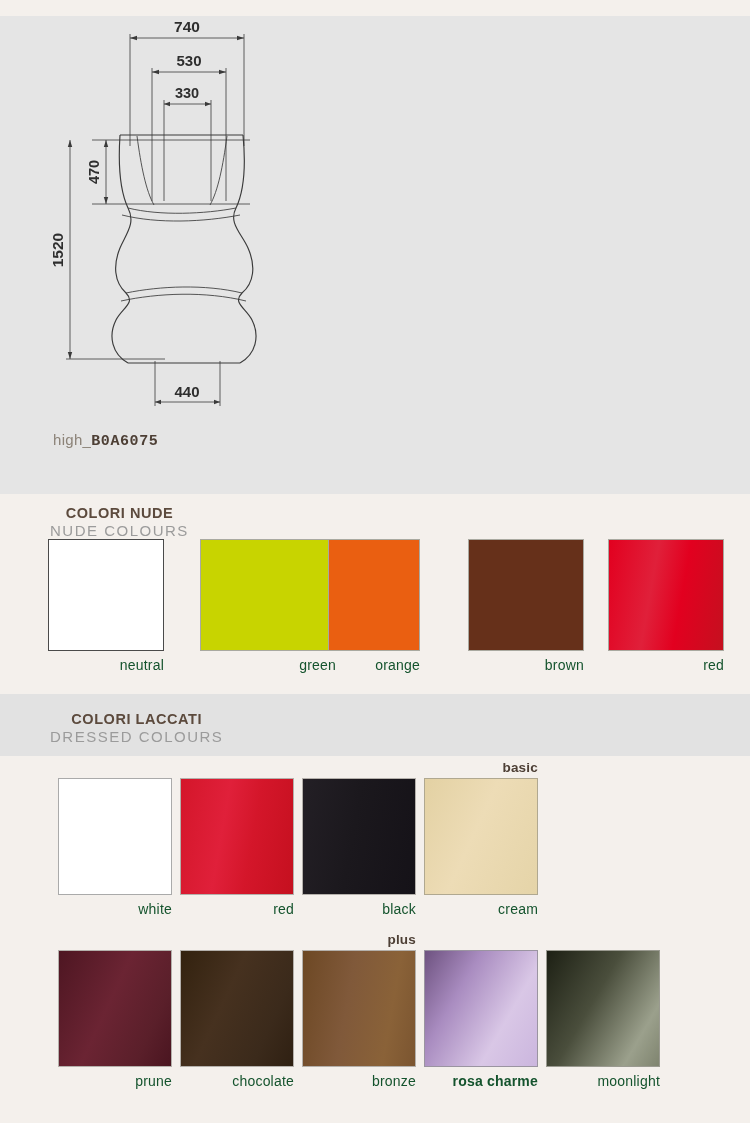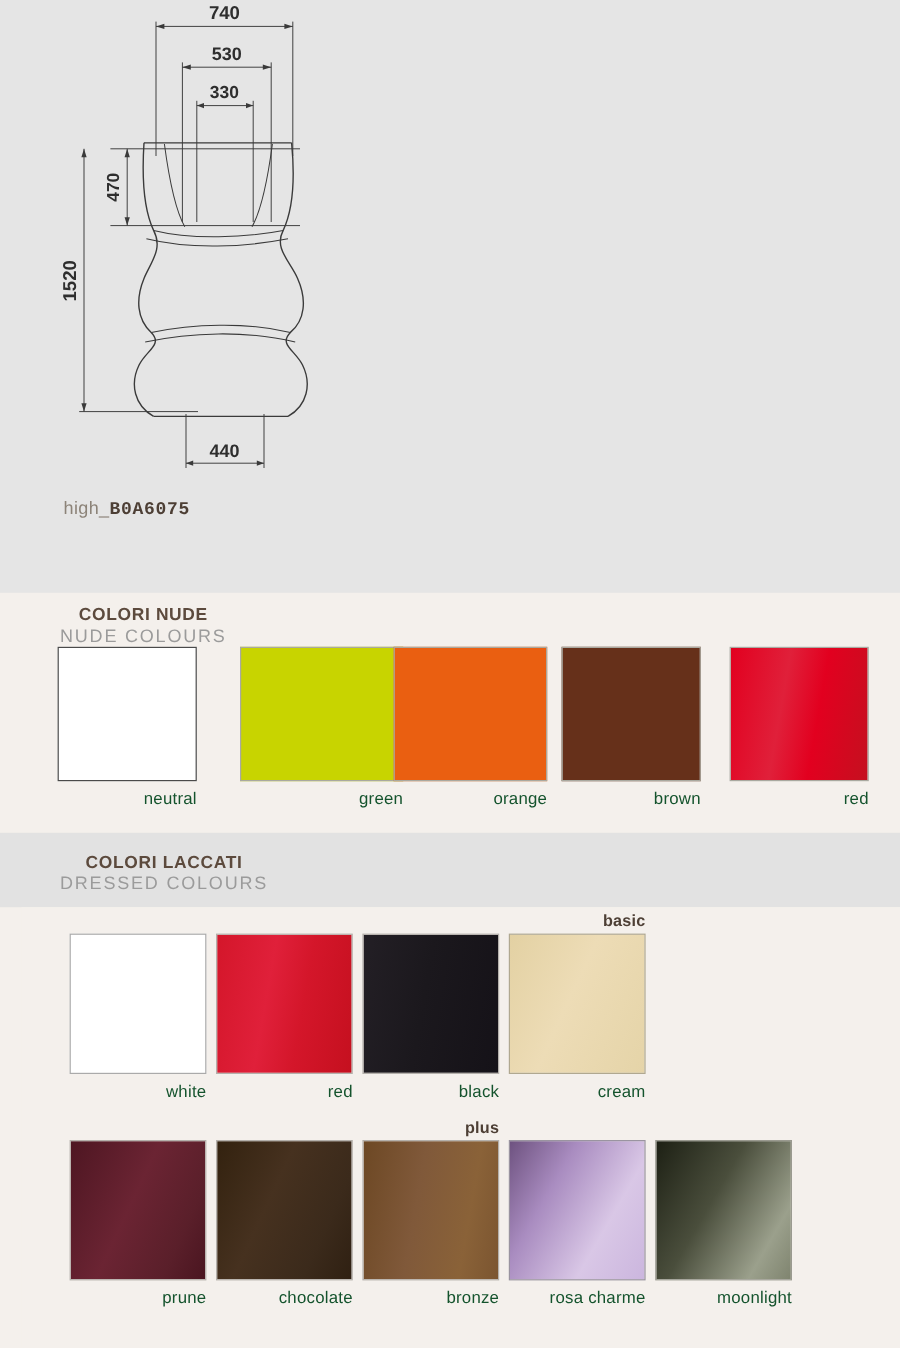--- a/index.html
+++ b/index.html
@@ -5,21 +5,21 @@
   html,body{margin:0;padding:0;}
   body{
     width:750px;height:1123px;
     background:#f4f0ec;
     font-family:"Liberation Sans",sans-serif;
     overflow:hidden;
     position:relative;
   }
   
   #drawing-section{
-    position:absolute;left:0;top:0;width:750px;height:553px;
+    position:absolute;left:0;top:16px;width:750px;height:553px;
     background:#e5e5e5;
   }
   #drawing-svg{position:absolute;left:0;top:0;}
   #product-code{
     position:absolute;left:53px;top:415px;
     font-size:15px;letter-spacing:.3px;
     color:#8c8378;
   }
   #product-code b{color:#4d3f35;font-weight:bold;letter-spacing:.6px;font-family:Liberation Mono, monospace;}
 
@@ -178,21 +178,21 @@
   </div>
   <div id="nude-swatches" class="swatch-row">
       <div class="swatch" style="left: 48px; top: 0px; width: 116px;">
         <div class="chip" style="height: 112px; border: 1px solid rgb(74, 74, 74); background: rgb(255, 255, 255);"></div>
         <div class="name">neutral</div>
       </div>
       <div class="swatch" style="left: 200px; top: 0px; width: 136px;">
         <div class="chip" style="height: 112px; border: 1px solid rgb(169, 169, 160); background: rgb(200, 212, 0);"></div>
         <div class="name">green</div>
       </div>
-      <div class="swatch" style="left: 328px; top: 0px; width: 128px;">
+      <div class="swatch" style="left: 328px; top: 0px; width: 92px;">
         <div class="chip" style="height: 112px; border: 1px solid rgb(169, 169, 160); background: rgb(234, 95, 17);"></div>
         <div class="name">orange</div>
       </div>
       <div class="swatch" style="left: 468px; top: 0px; width: 116px;">
         <div class="chip" style="height: 112px; border: 1px solid rgb(169, 169, 160); background: rgb(102, 48, 26);"></div>
         <div class="name">brown</div>
       </div>
       <div class="swatch" style="left: 608px; top: 0px; width: 116px;">
         <div class="chip" style="height: 112px; border: 1px solid rgb(169, 169, 160); background: linear-gradient(100deg, rgb(226, 0, 31) 0%, rgb(224, 32, 58) 38%, rgb(226, 0, 31) 62%, rgb(197, 16, 31) 100%);"></div>
         <div class="name">red</div>
@@ -237,21 +237,21 @@
         <div class="name">prune</div>
       </div>
       <div class="swatch" style="left: 162px; top: 0px; width: 114px;">
         <div class="chip" style="height: 117px; border: 1px solid rgb(180, 176, 171); background: linear-gradient(115deg, rgb(51, 34, 15) 0%, rgb(70, 49, 31) 40%, rgb(59, 42, 27) 75%, rgb(47, 32, 18) 100%);"></div>
         <div class="name">chocolate</div>
       </div>
       <div class="swatch" style="left: 284px; top: 0px; width: 114px;">
         <div class="chip" style="height: 117px; border: 1px solid rgb(180, 176, 171); background: linear-gradient(100deg, rgb(109, 72, 36) 0%, rgb(128, 89, 58) 40%, rgb(138, 98, 56) 75%, rgb(123, 85, 48) 100%);"></div>
         <div class="name">bronze</div>
       </div>
-      <div class="swatch" style="left: 406px; top: 0px; width: 114px;">
+      <div class="swatch" style="left: 406px; top: 0px; width: 114px; font-weight: bold;">
         <div class="chip" style="height: 117px; border: 1px solid rgb(154, 148, 160); background: linear-gradient(120deg, rgb(110, 82, 128) 0%, rgb(169, 140, 192) 32%, rgb(217, 199, 230) 68%, rgb(203, 182, 222) 100%);"></div>
         <div class="name">rosa charme</div>
       </div>
       <div class="swatch" style="left: 528px; top: 0px; width: 114px;">
         <div class="chip" style="height: 117px; border: 1px solid rgb(154, 154, 144); background: linear-gradient(120deg, rgb(29, 32, 20) 0%, rgb(74, 78, 60) 42%, rgb(155, 160, 140) 80%, rgb(127, 132, 111) 100%);"></div>
         <div class="name">moonlight</div>
       </div>
     </div>
 </div>
 

